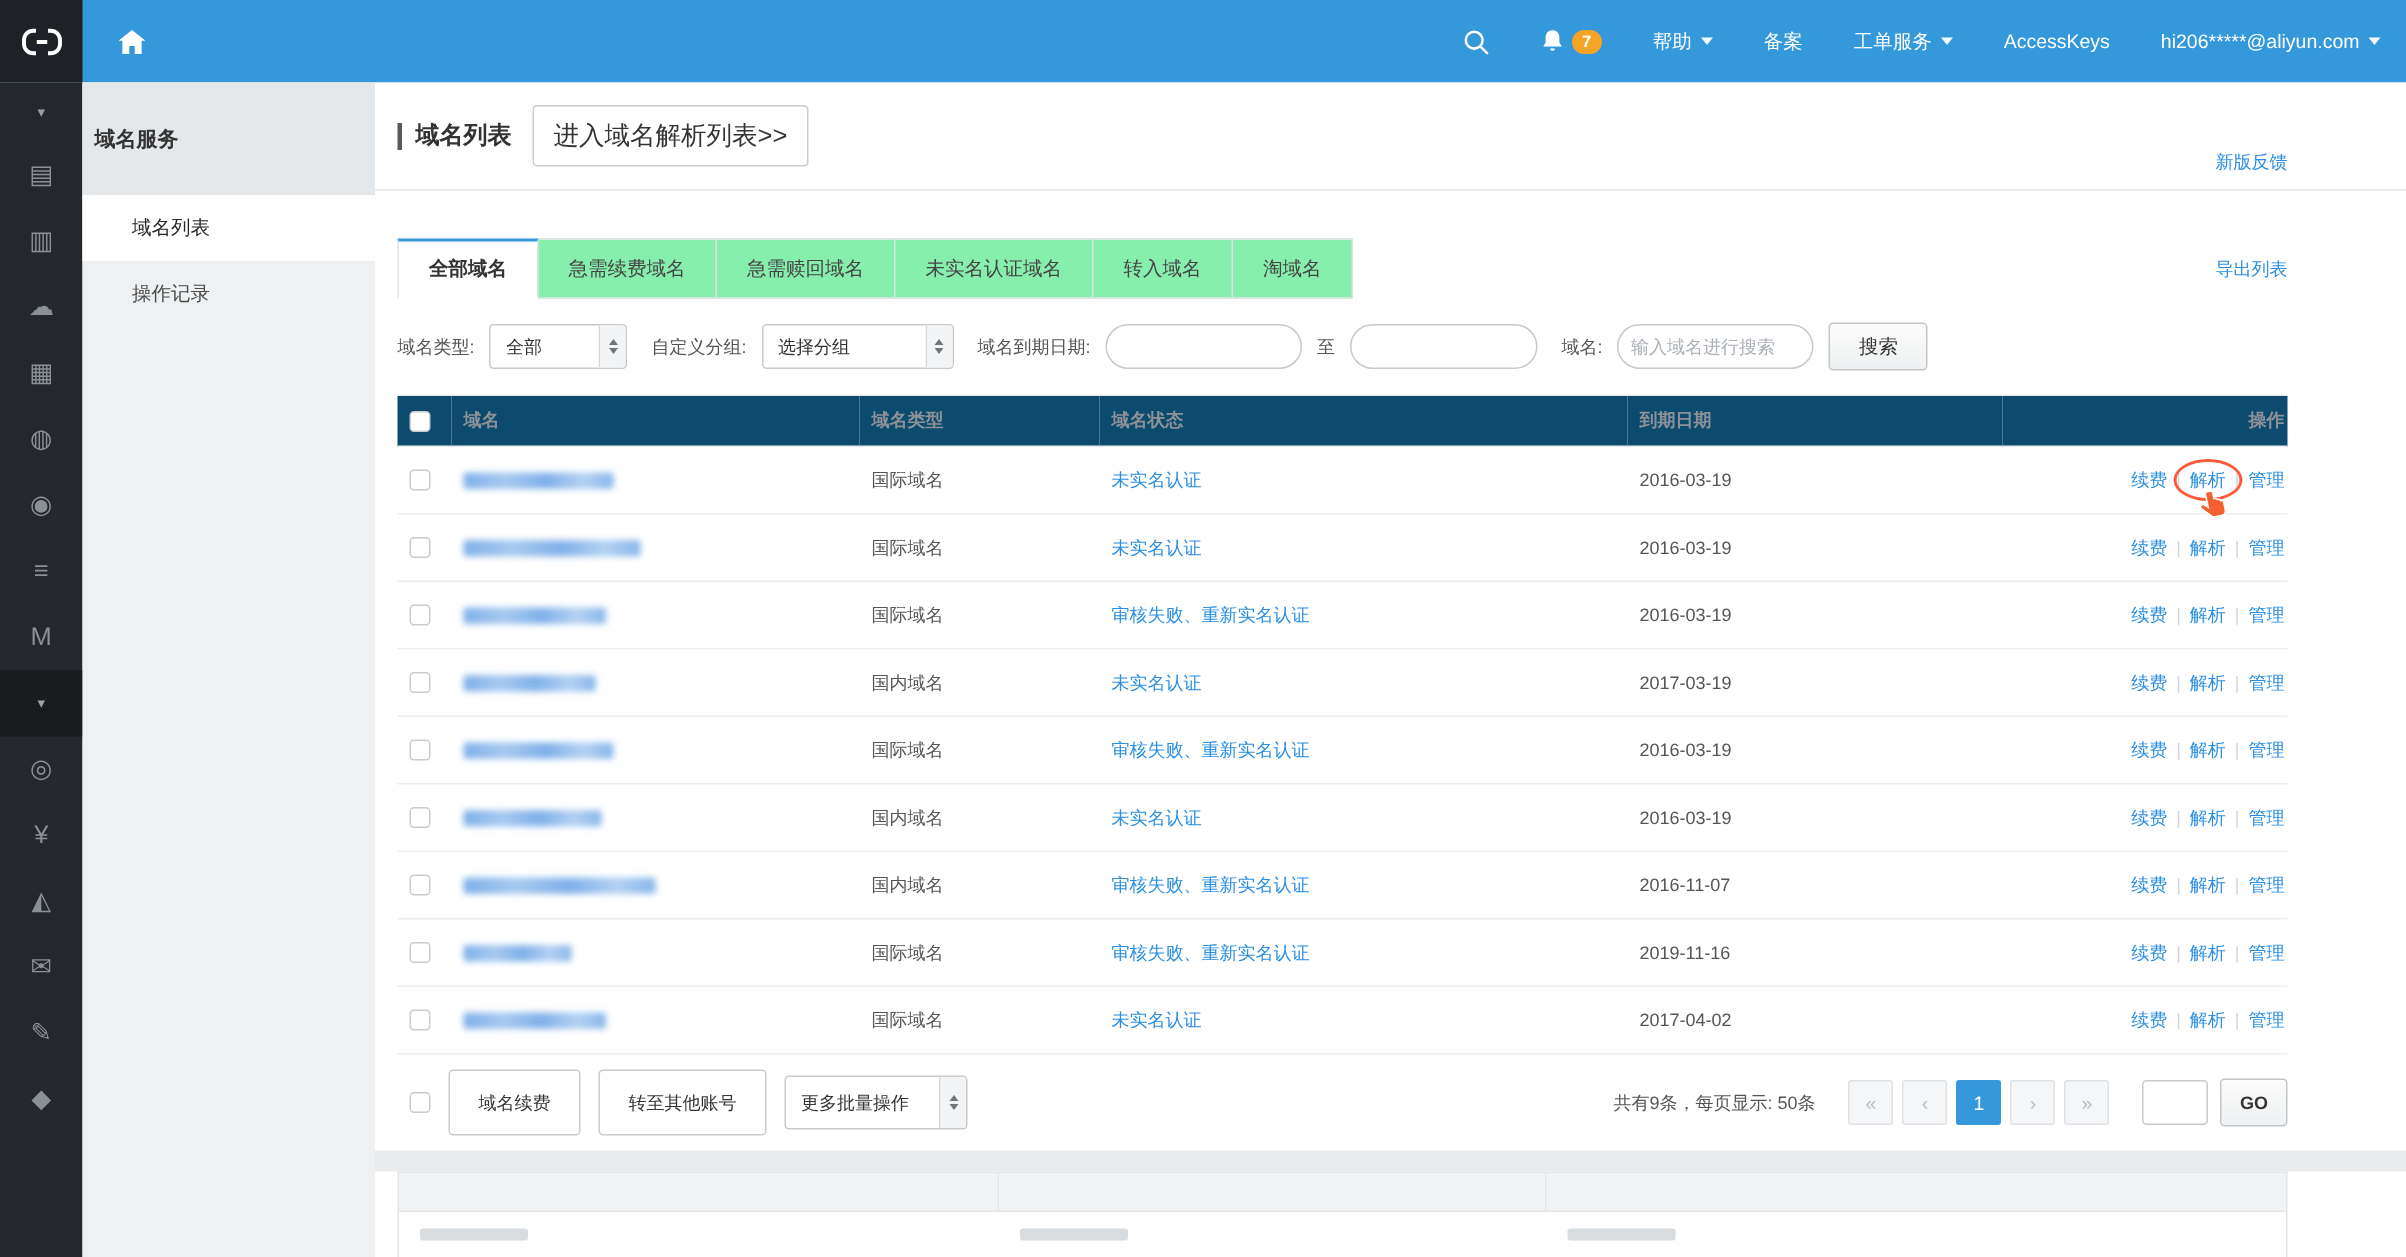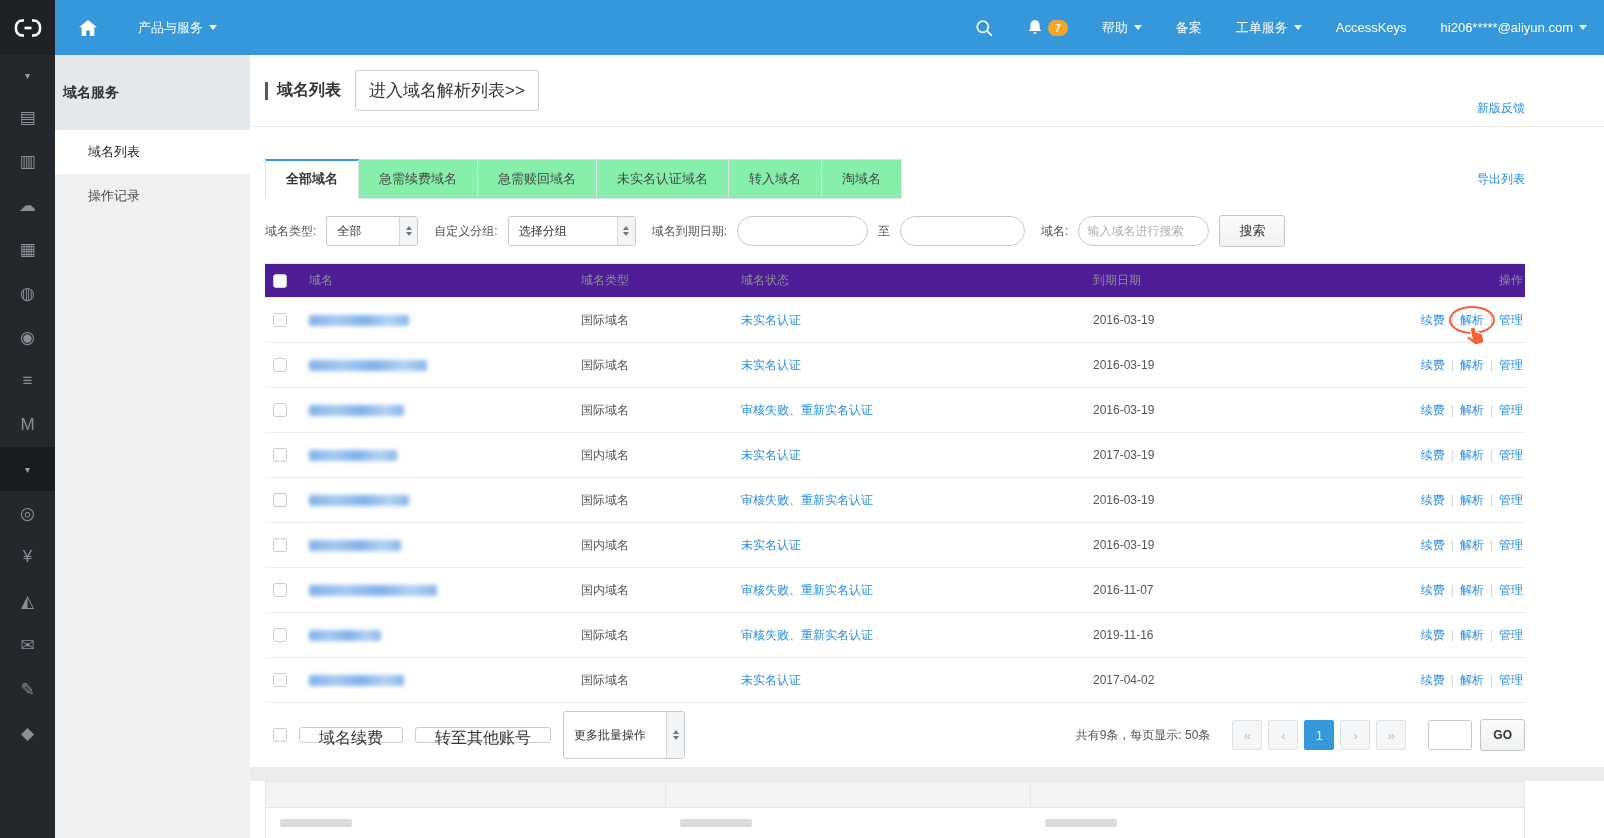--- a/index.html
+++ b/index.html
@@ -56,36 +56,36 @@
   .select{height:30px;border:1px solid #c6cacd;border-radius:3px;background:#fff;display:flex;align-items:center;justify-content:space-between;padding-left:10px;color:#333;cursor:pointer}
   .select .stepper{width:18px;height:100%;margin-left:8px;border-left:1px solid #d4d7da;background:#f3f4f6;display:flex;flex-direction:column;align-items:center;justify-content:center;gap:2px;border-radius:0 2px 2px 0}
   .tri-up{width:0;height:0;border-left:3px solid transparent;border-right:3px solid transparent;border-bottom:4px solid #70757c}
   .tri-down{width:0;height:0;border-left:3px solid transparent;border-right:3px solid transparent;border-top:4px solid #70757c}
   .tinput{height:30px;border:1px solid #c6cacd;border-radius:15px;padding:0 8px;font-size:12px;color:#333;outline:none}
   .tinput::placeholder{color:#aab0b6}
   .search-btn{height:32px;padding:0 19px;border:1px solid #c3c6c9;border-radius:3px;background:linear-gradient(#fcfcfc,#eef0f1);font-size:13px;color:#333;cursor:pointer}
 
   
   table.dom-table{width:100%;border-collapse:collapse;margin-top:16px;table-layout:fixed;font-size:12px}
-  .dom-table th{height:34px;background:#4c1d95;border-top:1px solid #e9ebed;border-bottom:1px solid #e9ebed;color:#8d9299;font-weight:normal;text-align:left;padding:0 8px}
+  .dom-table th{height:34px;background:#0c4a6e;border-top:1px solid #e9ebed;border-bottom:1px solid #e9ebed;color:#8d9299;font-weight:bold;text-align:left;padding:0 8px}
   .dom-table td{height:45px;border-bottom:1px solid #eceef0;padding:0 8px;color:#555}
   .dom-table th:last-child,.dom-table td:last-child{text-align:right;padding-right:2px}
   .cb{width:14px;height:14px;border:1px solid #c9ccd0;border-radius:3px;background:#fff;display:inline-block;vertical-align:middle;cursor:pointer}
   .domain-blur{display:inline-block;height:11px;border-radius:2px;vertical-align:middle;
     background:linear-gradient(90deg,#7fb0e8,#a6c9f0 28%,#7fb0e8 55%,#b3d1f3 80%,#88b6ea);filter:blur(2px)}
   .sep{color:#d2d5d8;margin:0 6px}
   .actions{white-space:nowrap}
   .annot{position:relative;display:inline-block}
   .annot-ellipse{position:absolute;left:50%;top:50%;transform:translate(-50%,-50%);width:46px;height:28px;border:2px solid #ff5a3c;border-radius:50%;pointer-events:none}
   .hand{position:absolute;left:4px;top:13px;z-index:6;transform:rotate(-12deg);pointer-events:none}
 
   
   .table-footer{height:64px;display:flex;align-items:center;gap:12px}
-  .footer-btn{height:16px;padding:0 19px;background:#fff;border:1px solid #c9ccd0;border-radius:3px;font-size:16px;color:#333;cursor:pointer}
-  .batch-select{height:48px}
+  .footer-btn{height:44px;padding:0 19px;background:#fff;border:1px solid #c9ccd0;border-radius:3px;font-size:12px;color:#333;cursor:pointer}
+  .batch-select{height:36px}
   .footer-right{margin-left:auto;display:flex;align-items:center}
   .summary{color:#555;margin-right:16px}
   .pgbtn{width:30px;height:30px;border:1px solid #dfe2e5;background:#f5f6f8;color:#b9bdc2;display:inline-flex;align-items:center;justify-content:center;border-radius:2px;margin-left:6px;font-size:13px;cursor:pointer}
   .pgbtn.current{background:#3498db;border-color:#3498db;color:#fff}
   .jump-input{width:44px;height:30px;border:1px solid #c6cacd;border-radius:3px;margin-left:22px;outline:none;text-align:center}
   .go-btn{height:32px;padding:0 12px;margin-left:8px;border:1px solid #c3c6c9;border-radius:3px;background:linear-gradient(#fcfcfc,#eef0f1);font-weight:bold;font-size:12px;color:#333;cursor:pointer}
 
   
   .bottom-gap{height:16px;background:#e9ebed}
   .partial-panel{margin:0 79px 0 15px;border:1px solid #e3e5e7;border-bottom:none;background:#fff}
@@ -105,24 +105,20 @@
       <svg width="30" height="30" viewBox="0 0 30 30">
         <path d="M11 7.5H9.2A6.2 6.2 0 0 0 3 13.7v2.6a6.2 6.2 0 0 0 6.2 6.2H11" fill="none" stroke="#fff" stroke-width="2.6"></path>
         <path d="M19 7.5h1.8A6.2 6.2 0 0 1 27 13.7v2.6a6.2 6.2 0 0 1-6.2 6.2H19" fill="none" stroke="#fff" stroke-width="2.6"></path>
         <line x1="11.5" y1="15" x2="18.5" y2="15" stroke="#fff" stroke-width="2.6"></line>
       </svg>
     </div>
     <div class="topbar-item home">
       <svg width="18" height="16" viewBox="0 0 18 16">
         <path d="M9 0 L0 7.2 H2.6 V16 H7.2 V10.6 H10.8 V16 H15.4 V7.2 H18 Z" fill="#fff"></path>
       </svg>
-    </div>
-    <div class="topbar-item">
-      <span>产品与服务</span>
-      <span class="tcaret"></span>
     </div>
     <div class="flex-spacer"></div>
     <div class="topbar-item">
       <svg width="18" height="18" viewBox="0 0 18 18">
         <circle cx="7.8" cy="7.8" r="5.6" fill="none" stroke="#fff" stroke-width="1.7"></circle>
         <line x1="12.2" y1="12.2" x2="16.4" y2="16.4" stroke="#fff" stroke-width="1.7" stroke-linecap="round"></line>
       </svg>
     </div>
     <div class="topbar-item">
       <svg width="16" height="17" viewBox="0 0 16 17">

